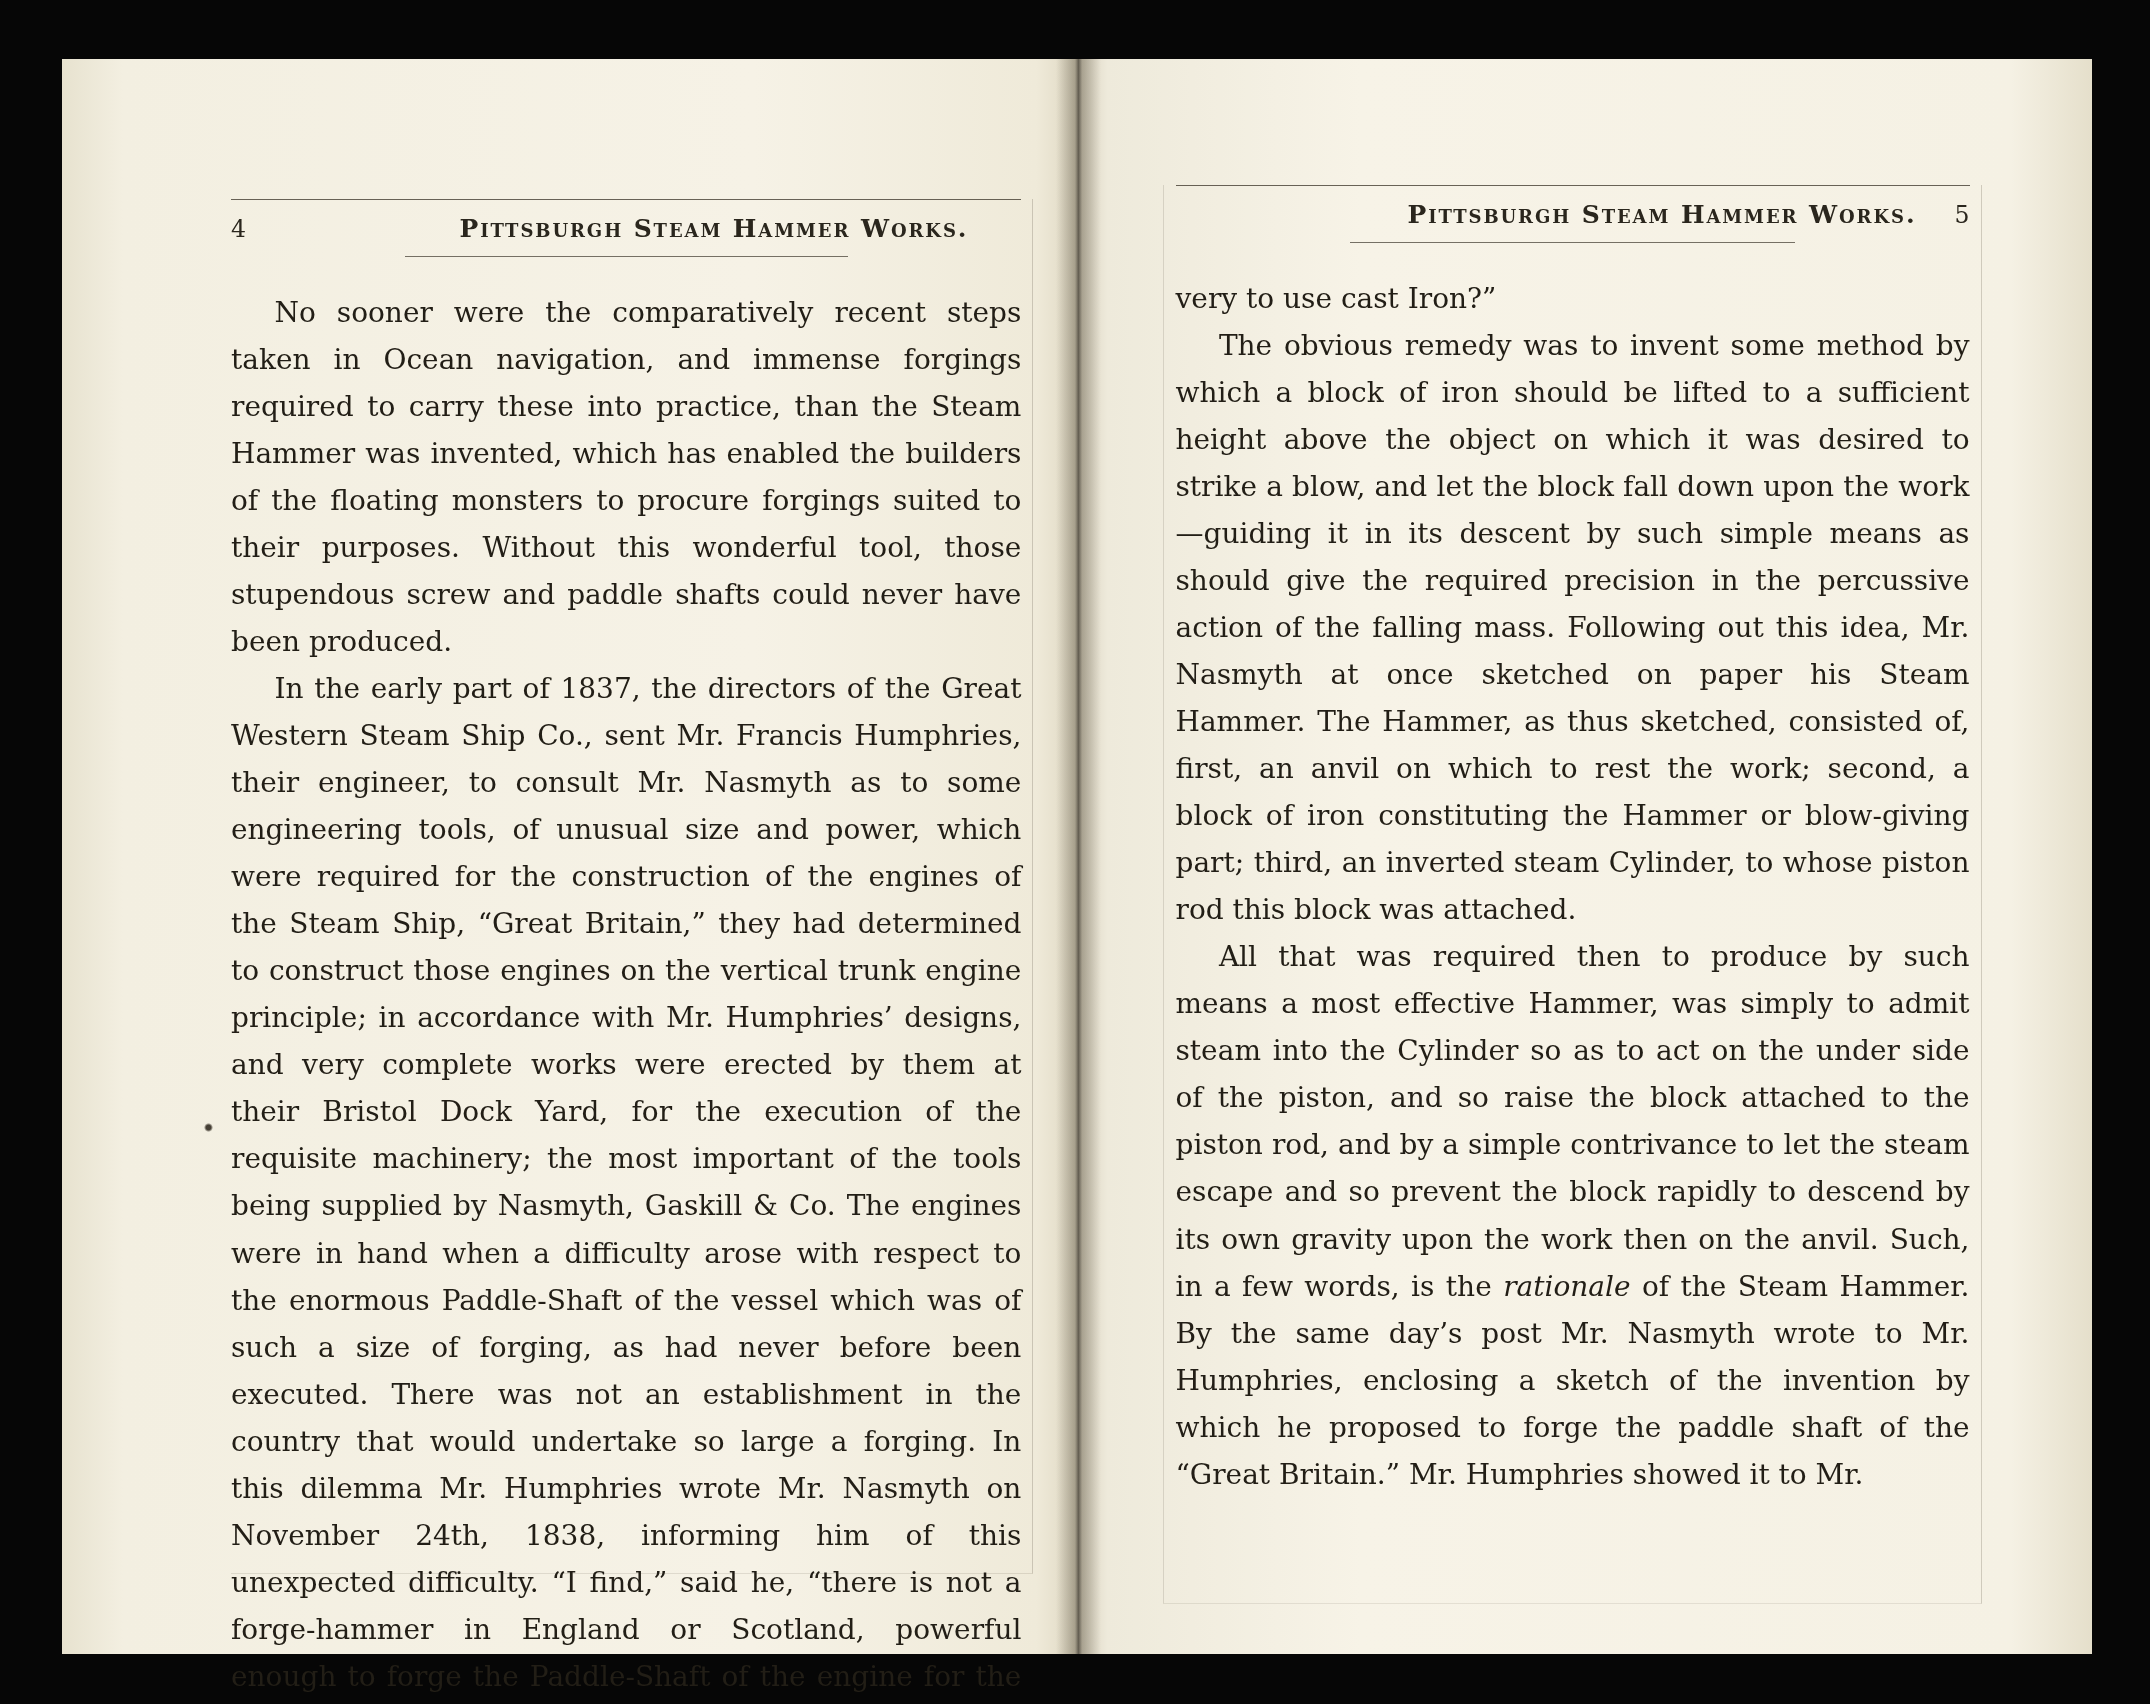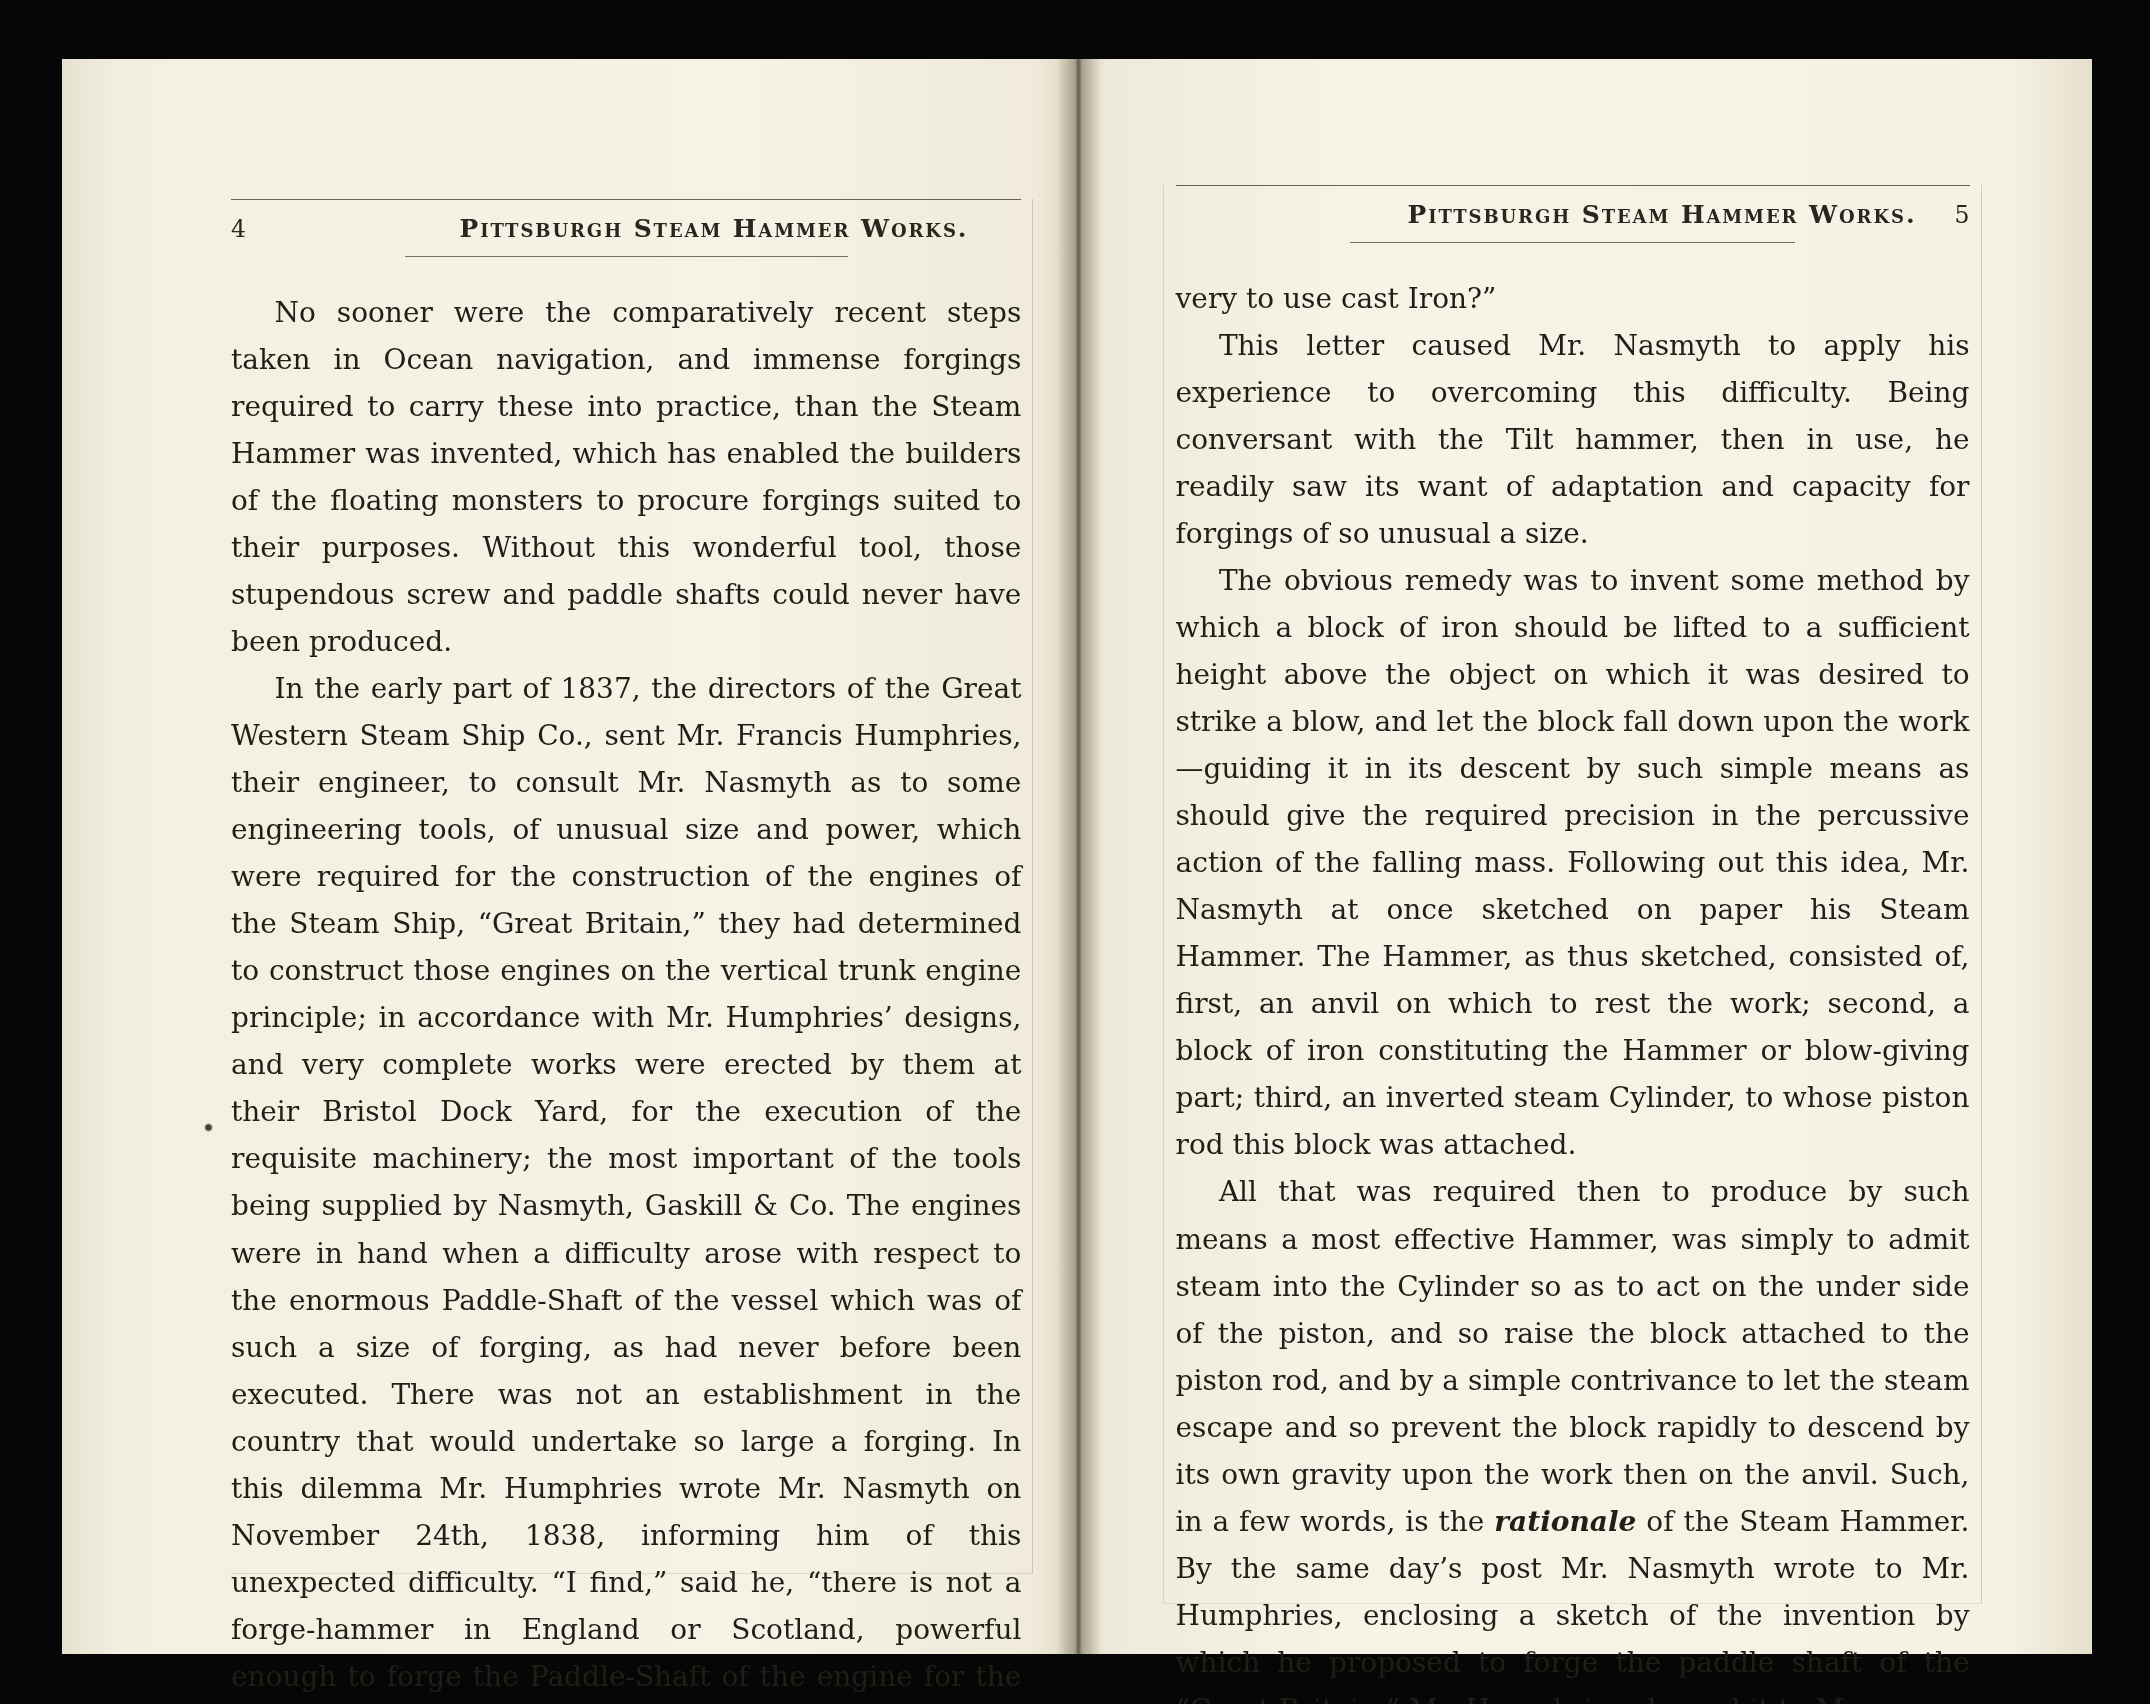--- a/index.html
+++ b/index.html
@@ -76,21 +76,21 @@
 
   .body {
     margin-top:32px;
     font-size:28px;
     line-height:1.68;
     text-align:justify;
     color:var(--ink,#221e16);
   }
   .para { text-indent:1.55em; }
   .para.no-indent { text-indent:0; }
-  .italic { font-style:italic;font-weight:bold; }
+  .italic { font-style:italic; }
 
   
   .speck {
     position:absolute; left:142px; top:1064px;
     width:8.7px; height:8.7px; border-radius:50%;
     background:radial-gradient(circle, rgba(50,44,34,.9) 0 38%, rgba(50,44,34,0) 72%);
   }
 </style>
 </head>
 <body>
@@ -119,21 +119,20 @@
       <div class="text-block tb-right">
         <div class="rule-top"></div>
         <div class="header">
           <span class="page-num"></span>
           <span class="header-title">Pittsburgh Steam Hammer Works.</span>
           <span class="page-num right">5</span>
         </div>
         <div class="rule-under"></div>
         <div class="body">
             <p class="para no-indent"><span>very to use cast Iron?”</span></p>
-            <p class="para"><span>This letter caused Mr. Nasmyth to apply his experience to overcoming this difficulty. Being conversant with the Tilt hammer, then in use, he readily saw its want of adaptation and capacity for forgings of so unusual a size.</span></p>
             <p class="para"><span>The obvious remedy was to invent some method by which a block of iron should be lifted to a sufficient height above the object on which it was desired to strike a blow, and let the block fall down upon the work—guiding it in its descent by such simple means as should give the required precision in the percussive action of the falling mass. Following out this idea, Mr. Nasmyth at once sketched on paper his Steam Hammer. The Hammer, as thus sketched, consisted of, first, an anvil on which to rest the work; second, a block of iron constituting the Hammer or blow-giving part; third, an inverted steam Cylinder, to whose piston rod this block was attached.</span></p>
             <p class="para"><span>All that was required then to produce by such means a most effective Hammer, was simply to admit steam into the Cylinder so as to act on the under side of the piston, and so raise the block attached to the piston rod, and by a simple contrivance to let the steam escape and so prevent the block rapidly to descend by its own gravity upon the work then on the anvil. Such, in a few words, is the </span><span class="italic">rationale</span><span> of the Steam Hammer. By the same day’s post Mr. Nasmyth wrote to Mr. Humphries, enclosing a sketch of the invention by which he proposed to forge the paddle shaft of the “Great Britain.” Mr. Humphries showed it to Mr.</span></p>
           </div>
       </div>
     </div>
 
     <div class="gutter"></div>
   </div>
 </div>
 

